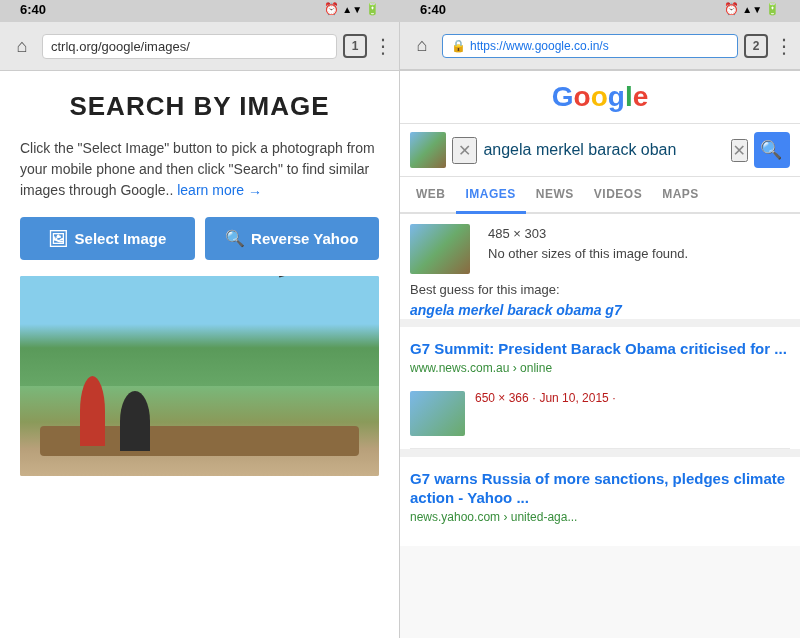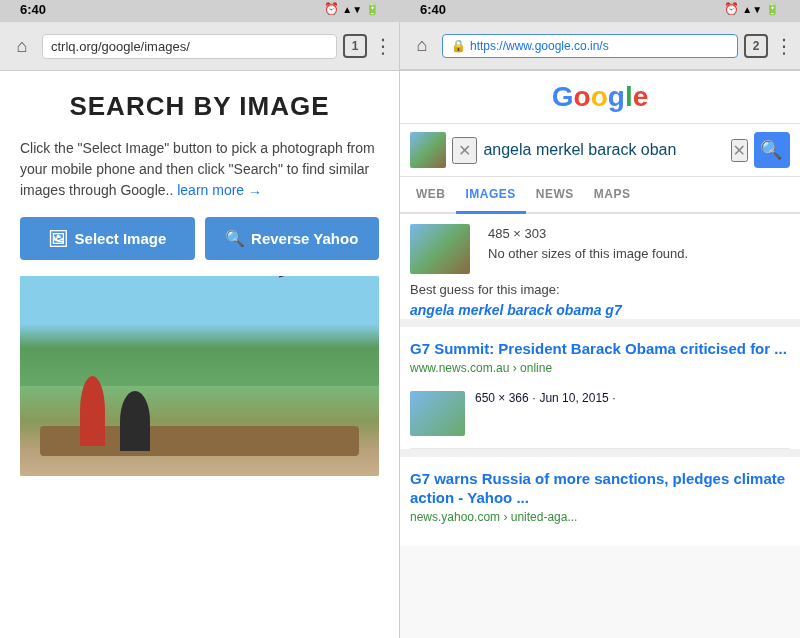--- a/index.html
+++ b/index.html
@@ -392,21 +392,21 @@
     .result-thumb-2 {
       width: 55px;
       height: 45px;
       background: linear-gradient(135deg, #7bb8e8, #6aaa6a);
       border-radius: 2px;
       flex-shrink: 0;
     }
 
     .result-meta-2 {
       font-size: 12px;
-      color: #0f172a;
+      color: #b91c1c;
     }
 
     .second-result-card {
       padding: 12px 0;
     }
 
     .second-result-title {
       font-size: 15px;
       color: #1a73e8;
       font-weight: bold;
@@ -545,20 +545,21 @@
         <button class="search-clear-x">✕</button>
         <button class="search-btn-blue">
           <span>🔍</span>
         </button>
       </div>
 
       <div class="search-tabs">
         <div class="tab-item">WEB</div>
         <div class="tab-item active">IMAGES</div>
         <div class="tab-item">NEWS</div>
+        <div class="tab-item">VIDEOS</div>
         <div class="tab-item">MAPS</div>
       </div>
 
       <div class="results-area">
 
         
         <div class="result-image-row">
           <div class="result-thumb"></div>
           <div class="result-meta">
             <div>485 × 303</div>

